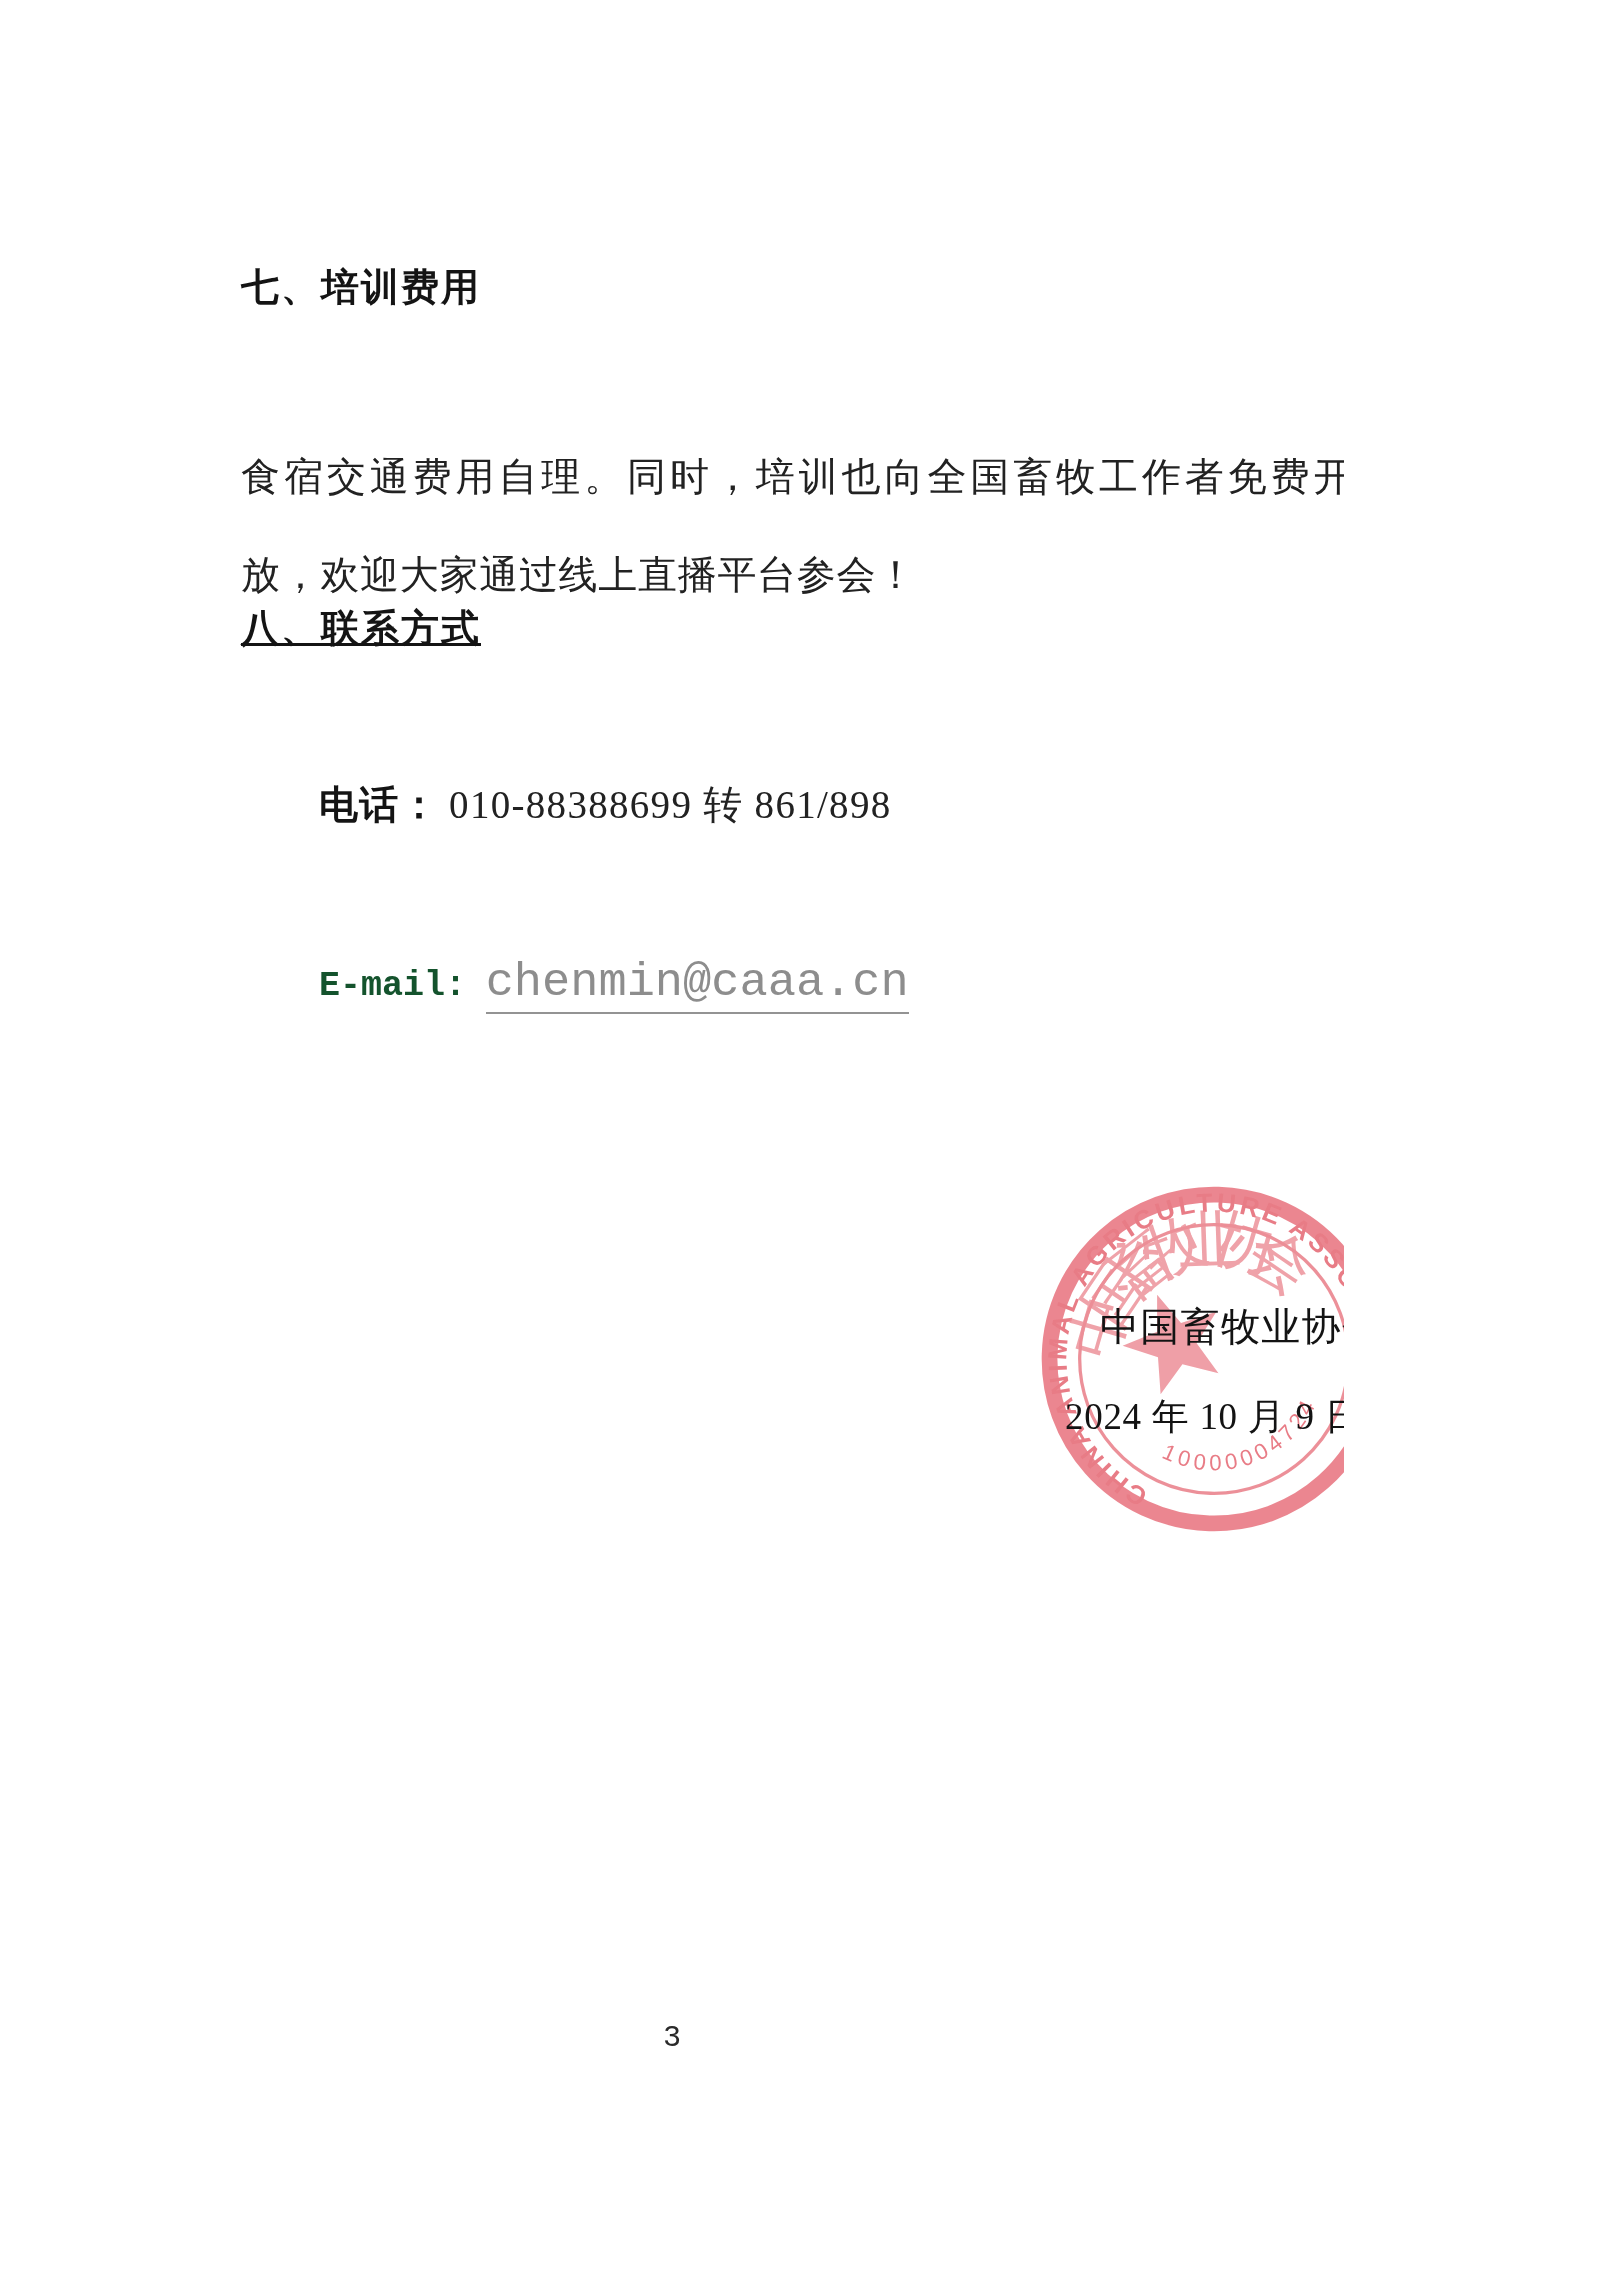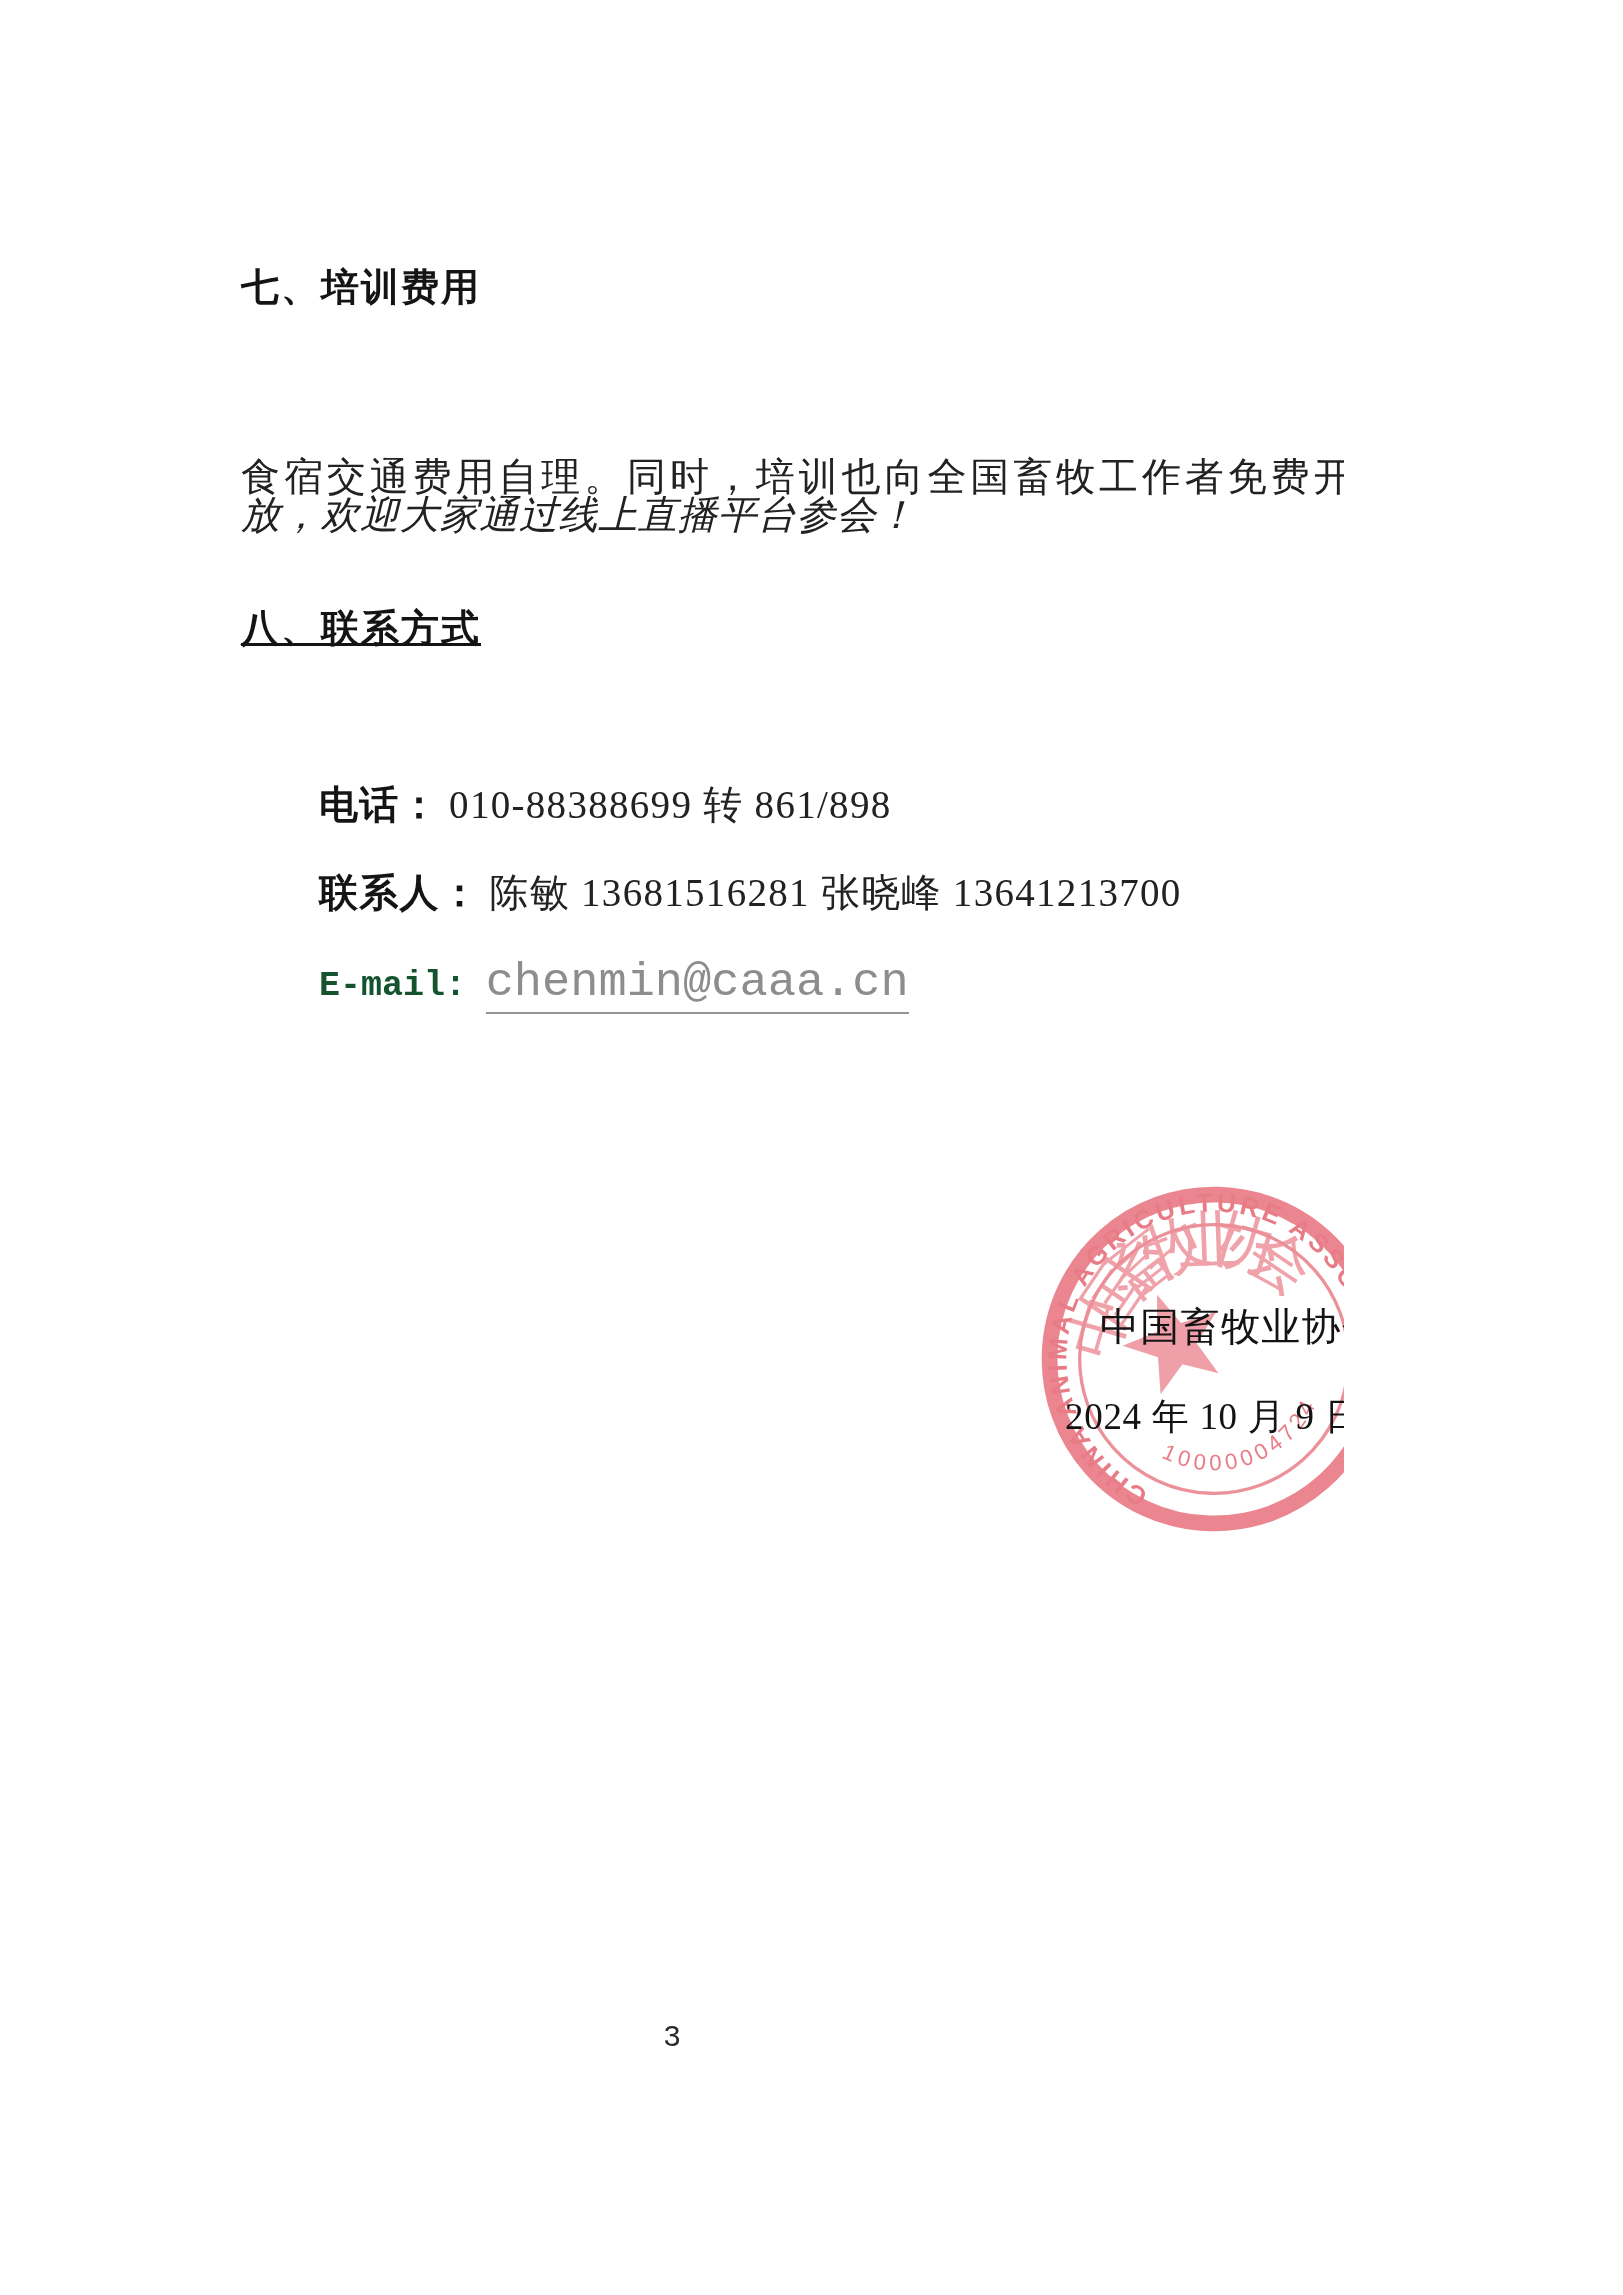--- a/index.html
+++ b/index.html
@@ -40,32 +40,29 @@
   .seal-svg { position:absolute; left:1024px; top:1169px; }
   .watermark-svg { position:absolute; left:1473px; top:2187px; }
 </style>
 </head>
 <body>
 
 <div class="page">
 
   <div class="abs heading" style="left:241px; top:262px;">七、培训费用</div>
   <div class="abs body-line ls6" style="left:241px; top:450px;">食宿交通费用自理。同时，培训也向全国畜牧工作者免费开</div>
-  <div class="abs body-line ls1" style="left:241px; top:488px;font-style:italic;">放，欢迎大家通过线上直播平台参会！</div>
+  <div class="abs body-line ls1" style="left:241px; top:548px;">放，欢迎大家通过线上直播平台参会！</div>
 
   <div class="abs heading" style="left:241px; top:603px;text-decoration:underline;">八、联系方式</div>
 
 
   <div class="abs contact-line" style="left:319px; top:778px;">
     <span class="contact-label">电话：</span><span class="contact-value">010-88388699 转 861/898</span>
   </div>
 
-  <div class="abs contact-line" style="left:319px; top:866px;">
-    <span class="contact-label">联系人：</span><span class="contact-value">陈敏 13681516281 张晓峰 13641213700</span>
-  </div>
 
   <div class="abs contact-line" style="left:319px; top:956px;">
     <span class="email-label">E-mail:</span><span class="email-value">chenmin@caaa.cn</span>
   </div>
 
   <svg class="seal-svg" width="380" height="380" viewBox="0 0 580 580">
     <g transform="rotate(-20 290 290)" opacity="0.82">
       <circle cx="290" cy="290" r="251" fill="none" stroke="#e4606c" stroke-width="24" opacity="0.92"></circle>
       <circle cx="290" cy="290" r="205" fill="none" stroke="#e4606c" stroke-width="5" opacity="0.85"></circle>
 

